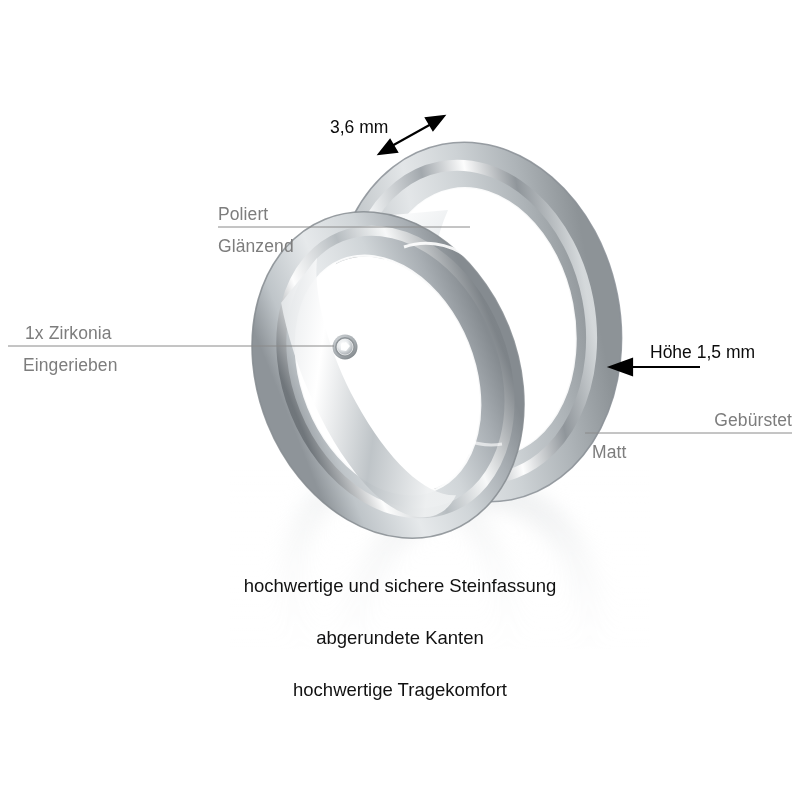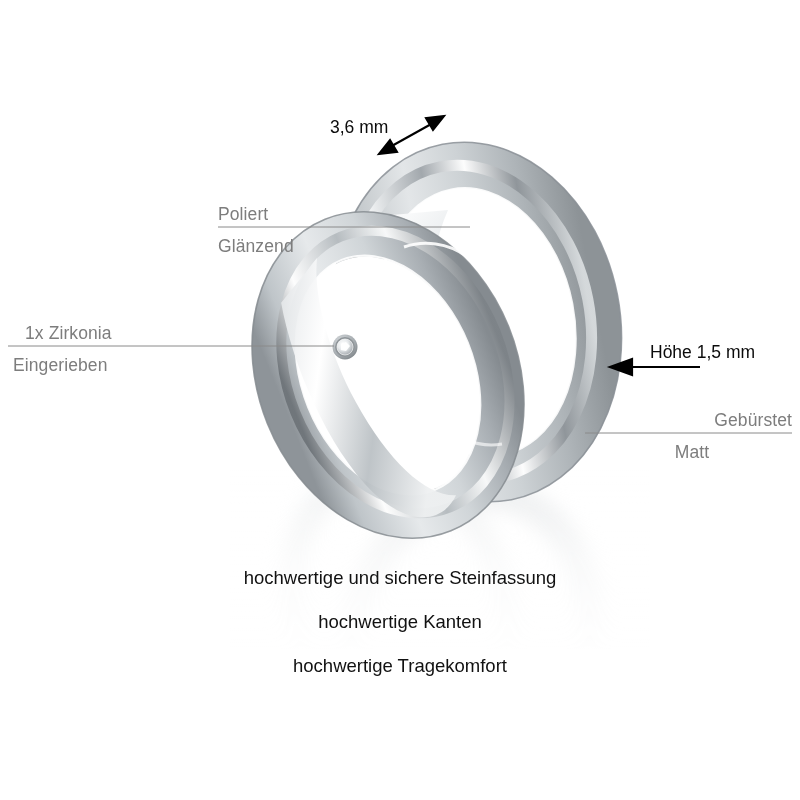--- a/index.html
+++ b/index.html
@@ -58,21 +58,21 @@
     left: 0;
     top: 552px;
     width: 800px;
     text-align: center;
     z-index: 5;
   }
   #features .feature-line {
     color: #111111;
     font-size: 18.5px;
     line-height: 36px;
-    margin: 8px;
+    margin: 16px;
     white-space: nowrap;
   }
 
   
   .label-block { position: absolute; }
   .label-block .l1, .label-block .l2 { display: block; }
 </style>
 </head>
 <body>
 
@@ -252,29 +252,29 @@
 
   <div class="dim" style="left:330px; top:116px;">3,6 mm</div>
 
   <div class="label-block" style="left:218px; top:203px;">
     <span class="anno l1" style="position:relative; left:0; top:0;">Poliert</span>
     <span class="anno l2" style="position:relative; left:0; top:9px;">Glänzend</span>
   </div>
 
   <div class="label-block" style="left:9px; top:322px;">
     <span class="anno l1" style="position:relative; left:16px; top:0;">1x Zirkonia</span>
-    <span class="anno l2" style="position:relative; left:4px; top:9px;">Eingerieben</span>
+    <span class="anno l2" style="position:relative; left:14px; top:9px;">Eingerieben</span>
   </div>
 
   <div class="dim" style="left:630px; top:341px;margin-left:20px;">Höhe 1,5 mm</div>
 
   <div class="label-block right" style="left:592px; top:409px; width:200px; text-align:right;">
     <span class="anno right l1" style="position:relative; display:block; ">Gebürstet</span>
-    <span class="anno right l2" style="position:relative; display:block; text-align:center; top:9px;">Matt</span>
+    <span class="anno right l2" style="position:relative; display:block; text-align:left; top:9px;">Matt</span>
   </div>
 
   <div id="features">
     <p class="feature-line">hochwertige und sichere Steinfassung</p>
-    <p class="feature-line">hochwertige Kanten</p>
+    <p class="feature-line">abgerundete Kanten</p>
     <p class="feature-line">hochwertige Tragekomfort</p>
   </div>
 
 </div>
 
 </body></html>

